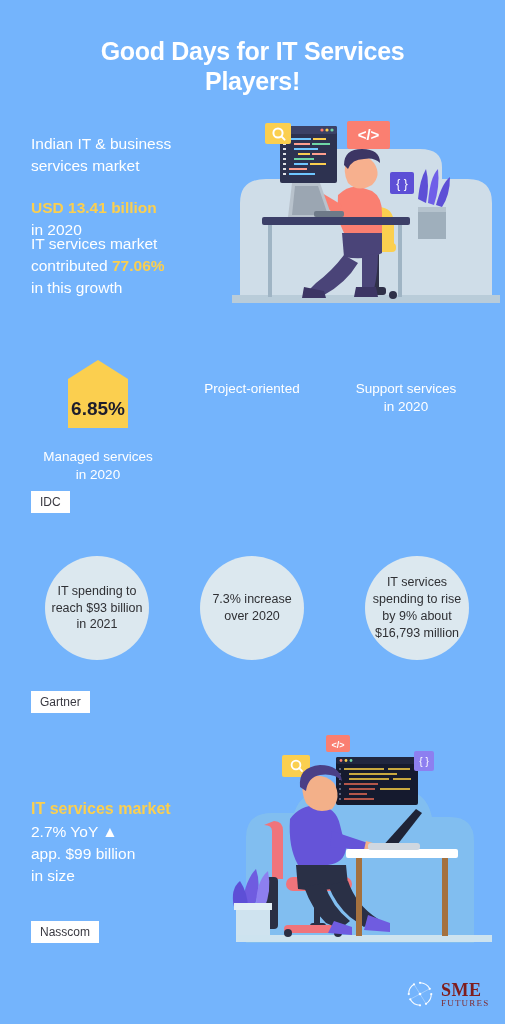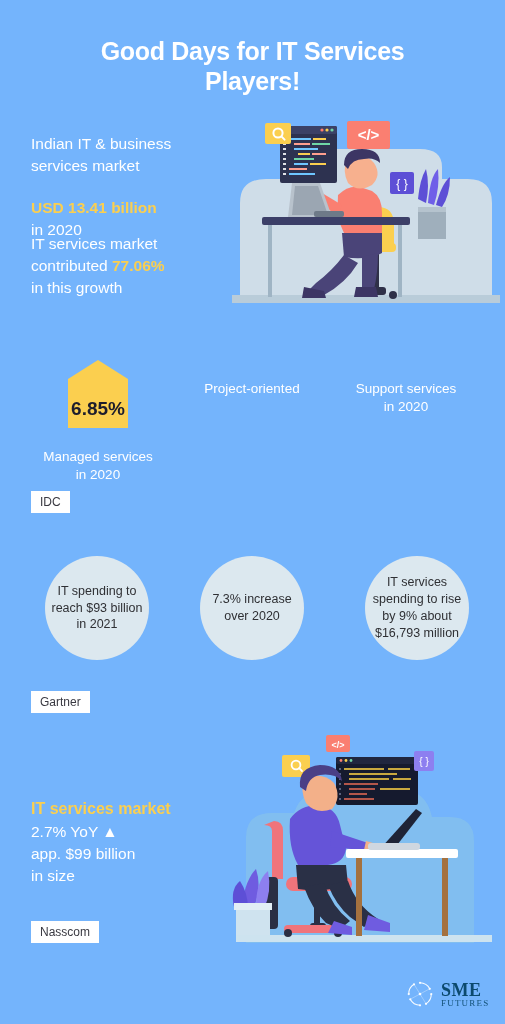--- a/index.html
+++ b/index.html
@@ -73,21 +73,21 @@
     padding:6px;
   }
   #circle-0 { left:45px;  top:556px; }
   #circle-1 { left:200px; top:556px; }
   #circle-2 { left:365px; top:556px; }
 
   
   .logo { position:absolute; left:405px; top:975px; width:88px; height:38px;
           display:flex; align-items:center; gap:6px; }
   .logo .mark { width:30px; height:30px; flex:0 0 30px; }
-  .logo .words { color:#0c4a6e; line-height:1; }
+  .logo .words { color:#7f1d1d; line-height:1; }
   .logo .words .w1 { font-size:18px; font-weight:bold; letter-spacing:0.5px;
                      font-family:"Liberation Serif", serif; }
   .logo .words .w2 { font-size:9px; letter-spacing:1.2px;
                      font-family:"Liberation Serif", serif; opacity:.92; }
 </style>
 </head>
 <body>
 
 <div class="page">
 

